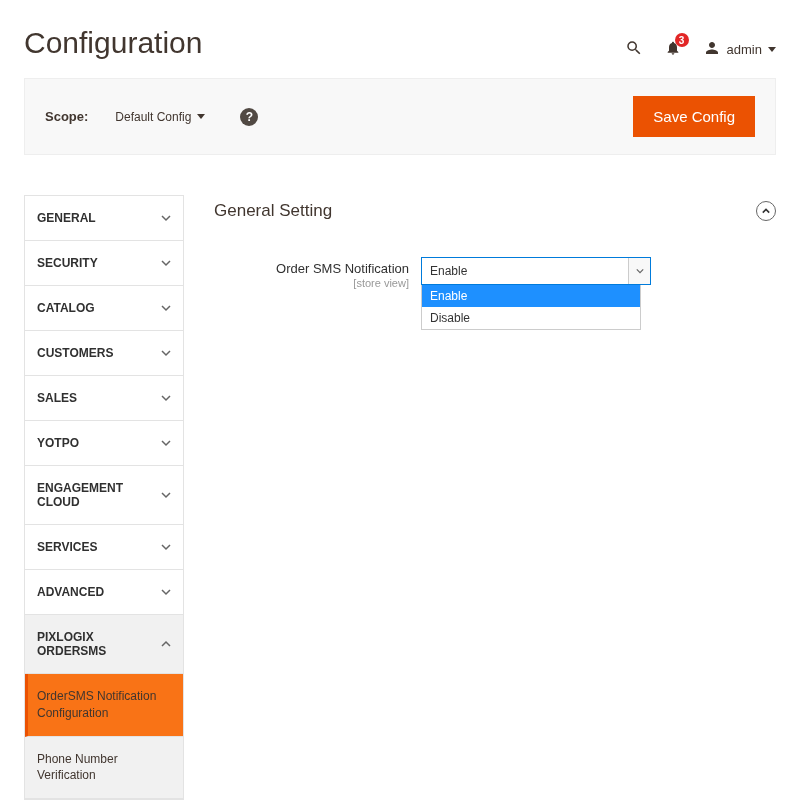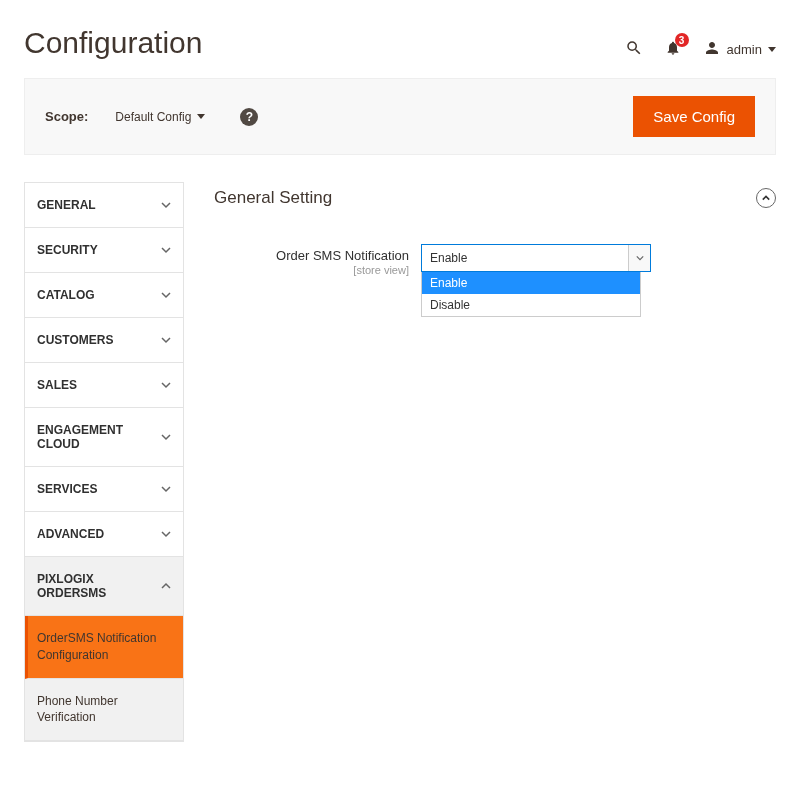--- a/index.html
+++ b/index.html
@@ -14,21 +14,21 @@
 .badge { position: absolute; top: -6px; right: -8px; background: #e22626; color: #fff; border-radius: 50%; font-size: 10px; width: 14px; height: 14px; display: flex; align-items: center; justify-content: center; font-weight: 600; }
 .user-block { display: flex; align-items: center; gap: 6px; cursor: pointer; }
 .user-name { font-size: 13px; color: #41362f; }
 .tri-down { width: 0; height: 0; border-left: 4px solid transparent; border-right: 4px solid transparent; border-top: 5px solid #41362f; }
 .scope-bar { background: #f8f8f8; border: 1px solid #eee; padding: 17px 20px; display: flex; align-items: center; justify-content: space-between; }
 .scope-left { display: flex; align-items: center; gap: 27px; }
 .scope-label { font-weight: 600; font-size: 13px; color: #41362f; }
 .scope-value { font-size: 12px; color: #41362f; display: flex; align-items: center; gap: 6px; cursor: pointer; }
 .help-circle { width: 18px; height: 18px; border-radius: 50%; background: #514943; color: #fff; display: flex; align-items: center; justify-content: center; font-size: 12px; font-weight: 700; margin-left: 8px; cursor: pointer; }
 .save-btn { background: #eb5202; color: #fff; border: none; padding: 12px 20px; font-size: 15px; font-weight: 500; cursor: pointer; }
-.content { display: flex; margin-top: 27px; gap: 30px; align-items: flex-start; justify-content: space-between; }
+.content { display: flex; margin-top: 40px; gap: 30px; align-items: flex-start; justify-content: space-between; }
 .sidebar { width: 160px; flex-shrink: 0; border: 1px solid #e3e3e3; }
 .side-item { display: flex; justify-content: space-between; align-items: center; padding: 15px 12px; border-bottom: 1px solid #e3e3e3; font-size: 12px; font-weight: 600; color: #303030; cursor: pointer; background: #fff; }
 .side-item:last-child { border-bottom: none; }
 .side-item.expanded { background: #f1f1f1; }
 .chev { width: 10px; height: 10px; display: flex; align-items: center; justify-content: center; }
 .chev svg { width: 10px; height: 10px; stroke: #666; stroke-width: 1.5; fill: none; }
 .sub-item { padding: 14px 12px; font-size: 12px; color: #41362f; border-bottom: 1px solid #e3e3e3; cursor: pointer; line-height: 1.4; }
 .sub-item.active { border-left: 3px solid #eb5202; padding-left: 9px; font-weight: 400; background: #f97316; }
 .sub-item.inactive { background: #f1f1f1; }
 .main { flex: 1; }
@@ -126,20 +126,28 @@
         </div>
       <div class="side-item">
           <span>SALES</span>
           <span class="chev">
             <svg viewBox="0 0 10 10">
               <polyline points="1,3 5,7 9,3"></polyline>
             </svg>
           </span>
         </div>
       <div class="side-item">
+          <span>YOTPO</span>
+          <span class="chev">
+            <svg viewBox="0 0 10 10">
+              <polyline points="1,3 5,7 9,3"></polyline>
+            </svg>
+          </span>
+        </div>
+      <div class="side-item">
           <span>ENGAGEMENT CLOUD</span>
           <span class="chev">
             <svg viewBox="0 0 10 10">
               <polyline points="1,3 5,7 9,3"></polyline>
             </svg>
           </span>
         </div>
       <div class="side-item">
           <span>SERVICES</span>
           <span class="chev">

